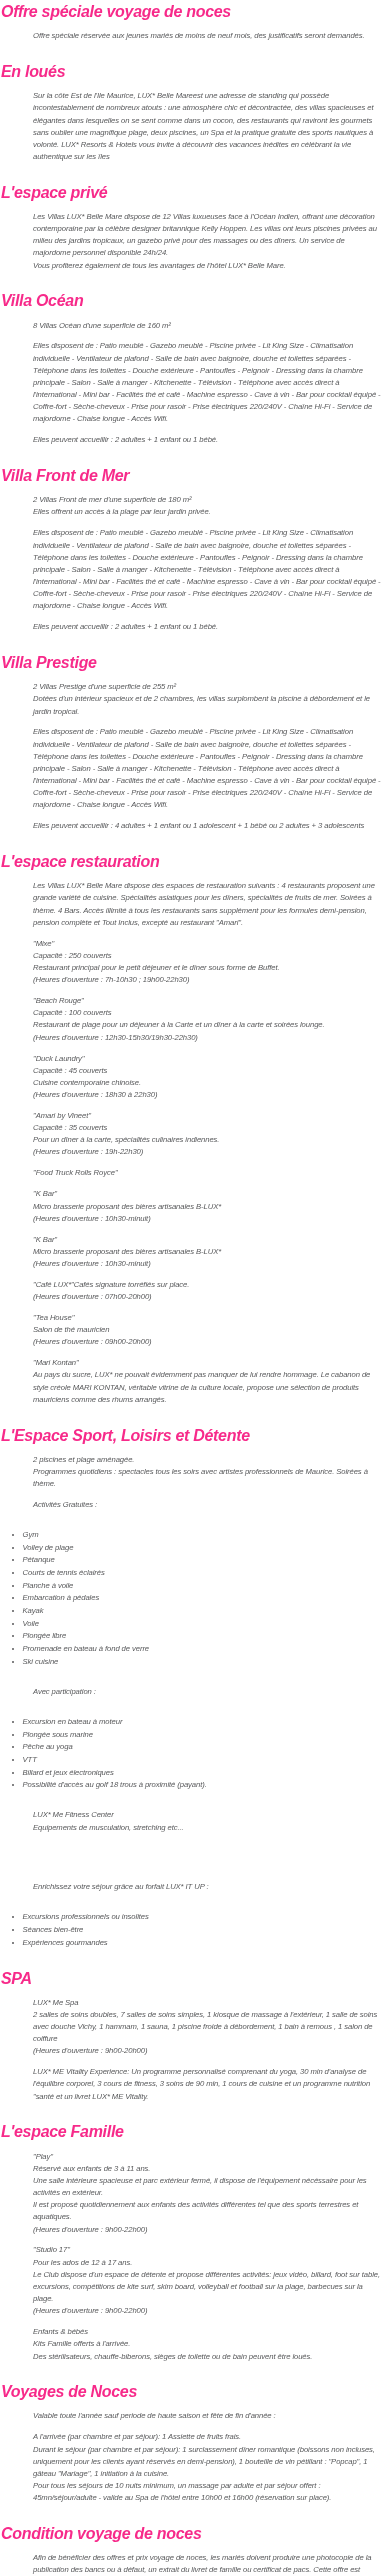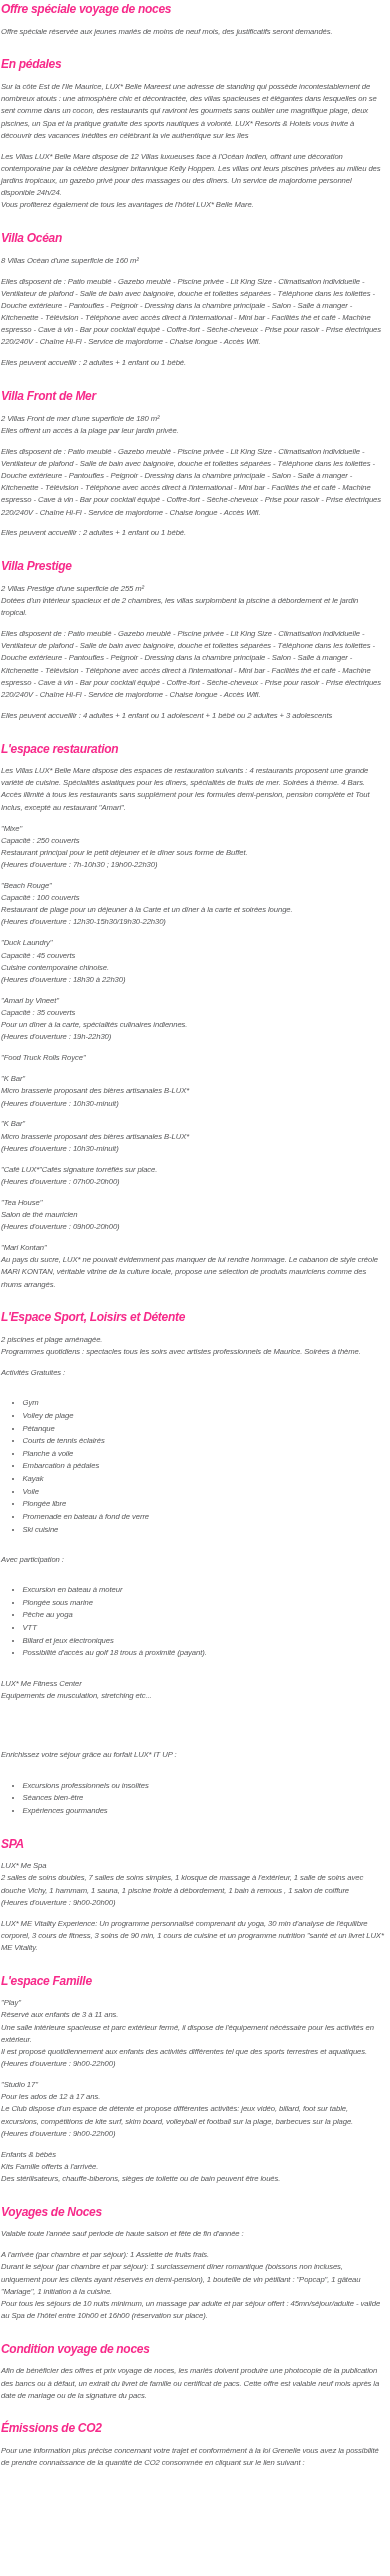--- a/index.html
+++ b/index.html
@@ -12,39 +12,40 @@
     font-size: 7.7px;
     line-height: 1.58;
     letter-spacing: -0.1px;
     color: #58595b;
     word-wrap: break-word;
   }
   #doc h1, #doc h2 {
     color: #f72a8a;
     font-style: italic;
     font-weight: 700;
-    font-size: 12px;
+    font-size: 16px;
     line-height: 1.15;
     letter-spacing: -0.3px;
     margin: 20.6px 0 7.2px 0;
   }
   #doc h1 { margin-top: 1px; }
-  #doc p { margin: 8.8px 0; }
+  #doc p { margin: 8.8px 0; padding-left: 32px; }
   #doc ul { margin: 18px 0; padding-left: 21.6px; }
   #doc li { margin: 0.5px 0; }
   #doc li::marker { color: #58595b; font-size: 6.7px; }
 </style>
 </head>
 <body>
 
 <div id="doc">
     <h1>Offre spéciale voyage de noces</h1>
     <p>Offre spéciale réservée aux jeunes mariés de moins de neuf mois, des justificatifs seront demandés.</p>
-    <h2>En pédales</h2>
+    <h2>En loués</h2>
     <p>Sur la côte Est de l'Ile Maurice, LUX* Belle Mareest une adresse de standing qui possède incontestablement de nombreux atouts : une atmosphère chic et décontractée, des villas spacieuses et élégantes dans lesquelles on se sent comme dans un cocon, des restaurants qui raviront les gourmets sans oublier une magnifique plage, deux piscines, un Spa et la pratique gratuite des sports nautiques à volonté. LUX* Resorts &amp; Hotels vous invite à découvrir des vacances inédites en célébrant la vie authentique sur les îles</p>
+    <h2>L'espace privé</h2>
     <p>Les Villas LUX* Belle Mare dispose de 12 Villas luxueuses face à l'Océan Indien, offrant une décoration contemporaine par la célèbre designer britannique Kelly Hoppen. Les villas ont leurs piscines privées au milieu des jardins tropicaux, un gazebo privé pour des massages ou des dîners. Un service de majordome personnel disponible 24h/24.<br>Vous profiterez également de tous les avantages de l'hôtel LUX* Belle Mare.</p>
     <h2>Villa Océan</h2>
     <p>8 Villas Océan d'une superficie de 160 m²</p>
     <p>Elles disposent de : Patio meublé - Gazebo meublé - Piscine privée - Lit King Size - Climatisation individuelle - Ventilateur de plafond - Salle de bain avec baignoire, douche et toilettes séparées - Téléphone dans les toilettes - Douche extérieure - Pantoufles - Peignoir - Dressing dans la chambre principale - Salon - Salle à manger - Kitchenette - Télévision - Téléphone avec accès direct à l'international - Mini bar - Facilités thé et café - Machine espresso - Cave à vin - Bar pour cocktail équipé - Coffre-fort - Sèche-cheveux - Prise pour rasoir - Prise électriques 220/240V - Chaîne Hi-Fi - Service de majordome - Chaise longue - Accès Wifi.</p>
     <p>Elles peuvent accueillir : 2 adultes + 1 enfant ou 1 bébé.</p>
     <h2>Villa Front de Mer</h2>
     <p>2 Villas Front de mer d'une superficie de 180 m²<br>Elles offrent un accès à la plage par leur jardin privée.</p>
     <p>Elles disposent de : Patio meublé - Gazebo meublé - Piscine privée - Lit King Size - Climatisation individuelle - Ventilateur de plafond - Salle de bain avec baignoire, douche et toilettes séparées - Téléphone dans les toilettes - Douche extérieure - Pantoufles - Peignoir - Dressing dans la chambre principale - Salon - Salle à manger - Kitchenette - Télévision - Téléphone avec accès direct à l'international - Mini bar - Facilités thé et café - Machine espresso - Cave à vin - Bar pour cocktail équipé - Coffre-fort - Sèche-cheveux - Prise pour rasoir - Prise électriques 220/240V - Chaîne Hi-Fi - Service de majordome - Chaise longue - Accès Wifi.</p>
     <p>Elles peuvent accueillir : 2 adultes + 1 enfant ou 1 bébé.</p>
     <h2>Villa Prestige</h2>

